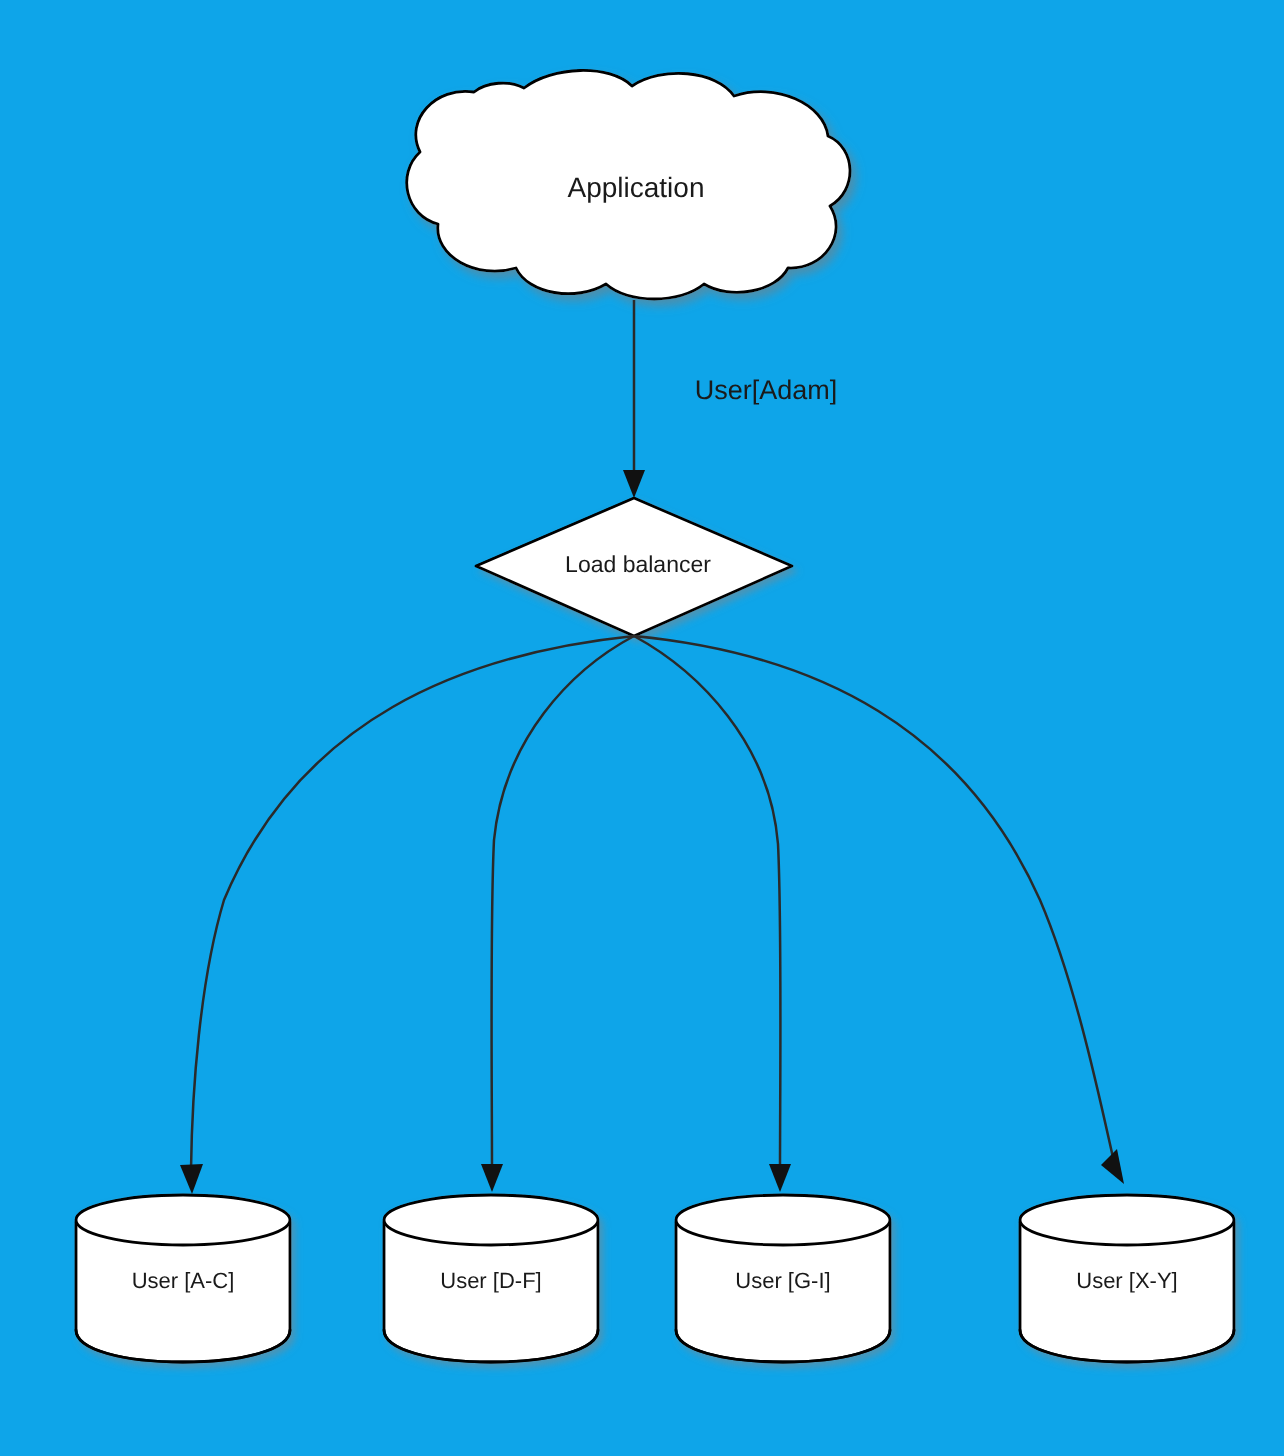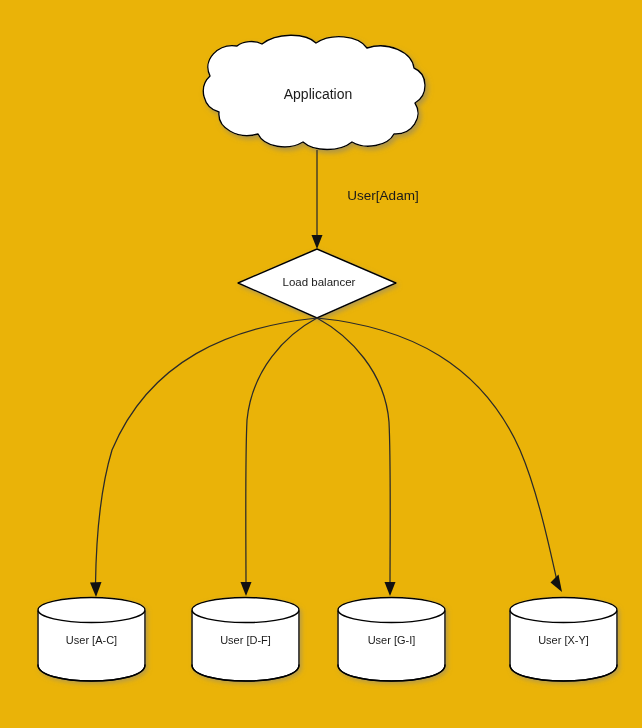--- a/index.html
+++ b/index.html
@@ -8,21 +8,21 @@
     background: #ffffff;
   }
   body {
     font-family: "Liberation Sans", sans-serif;
     -webkit-font-smoothing: antialiased;
   }
   #diagram-canvas {
     position: relative;
     width: 642px;
     height: 728px;
-    background: #eab308;
+    background: #0ea5e9;
     overflow: hidden;
   }
   #diagram-svg {
     position: absolute;
     left: 0;
     top: 0;
     width: 642px;
     height: 728px;
     display: block;
   }

